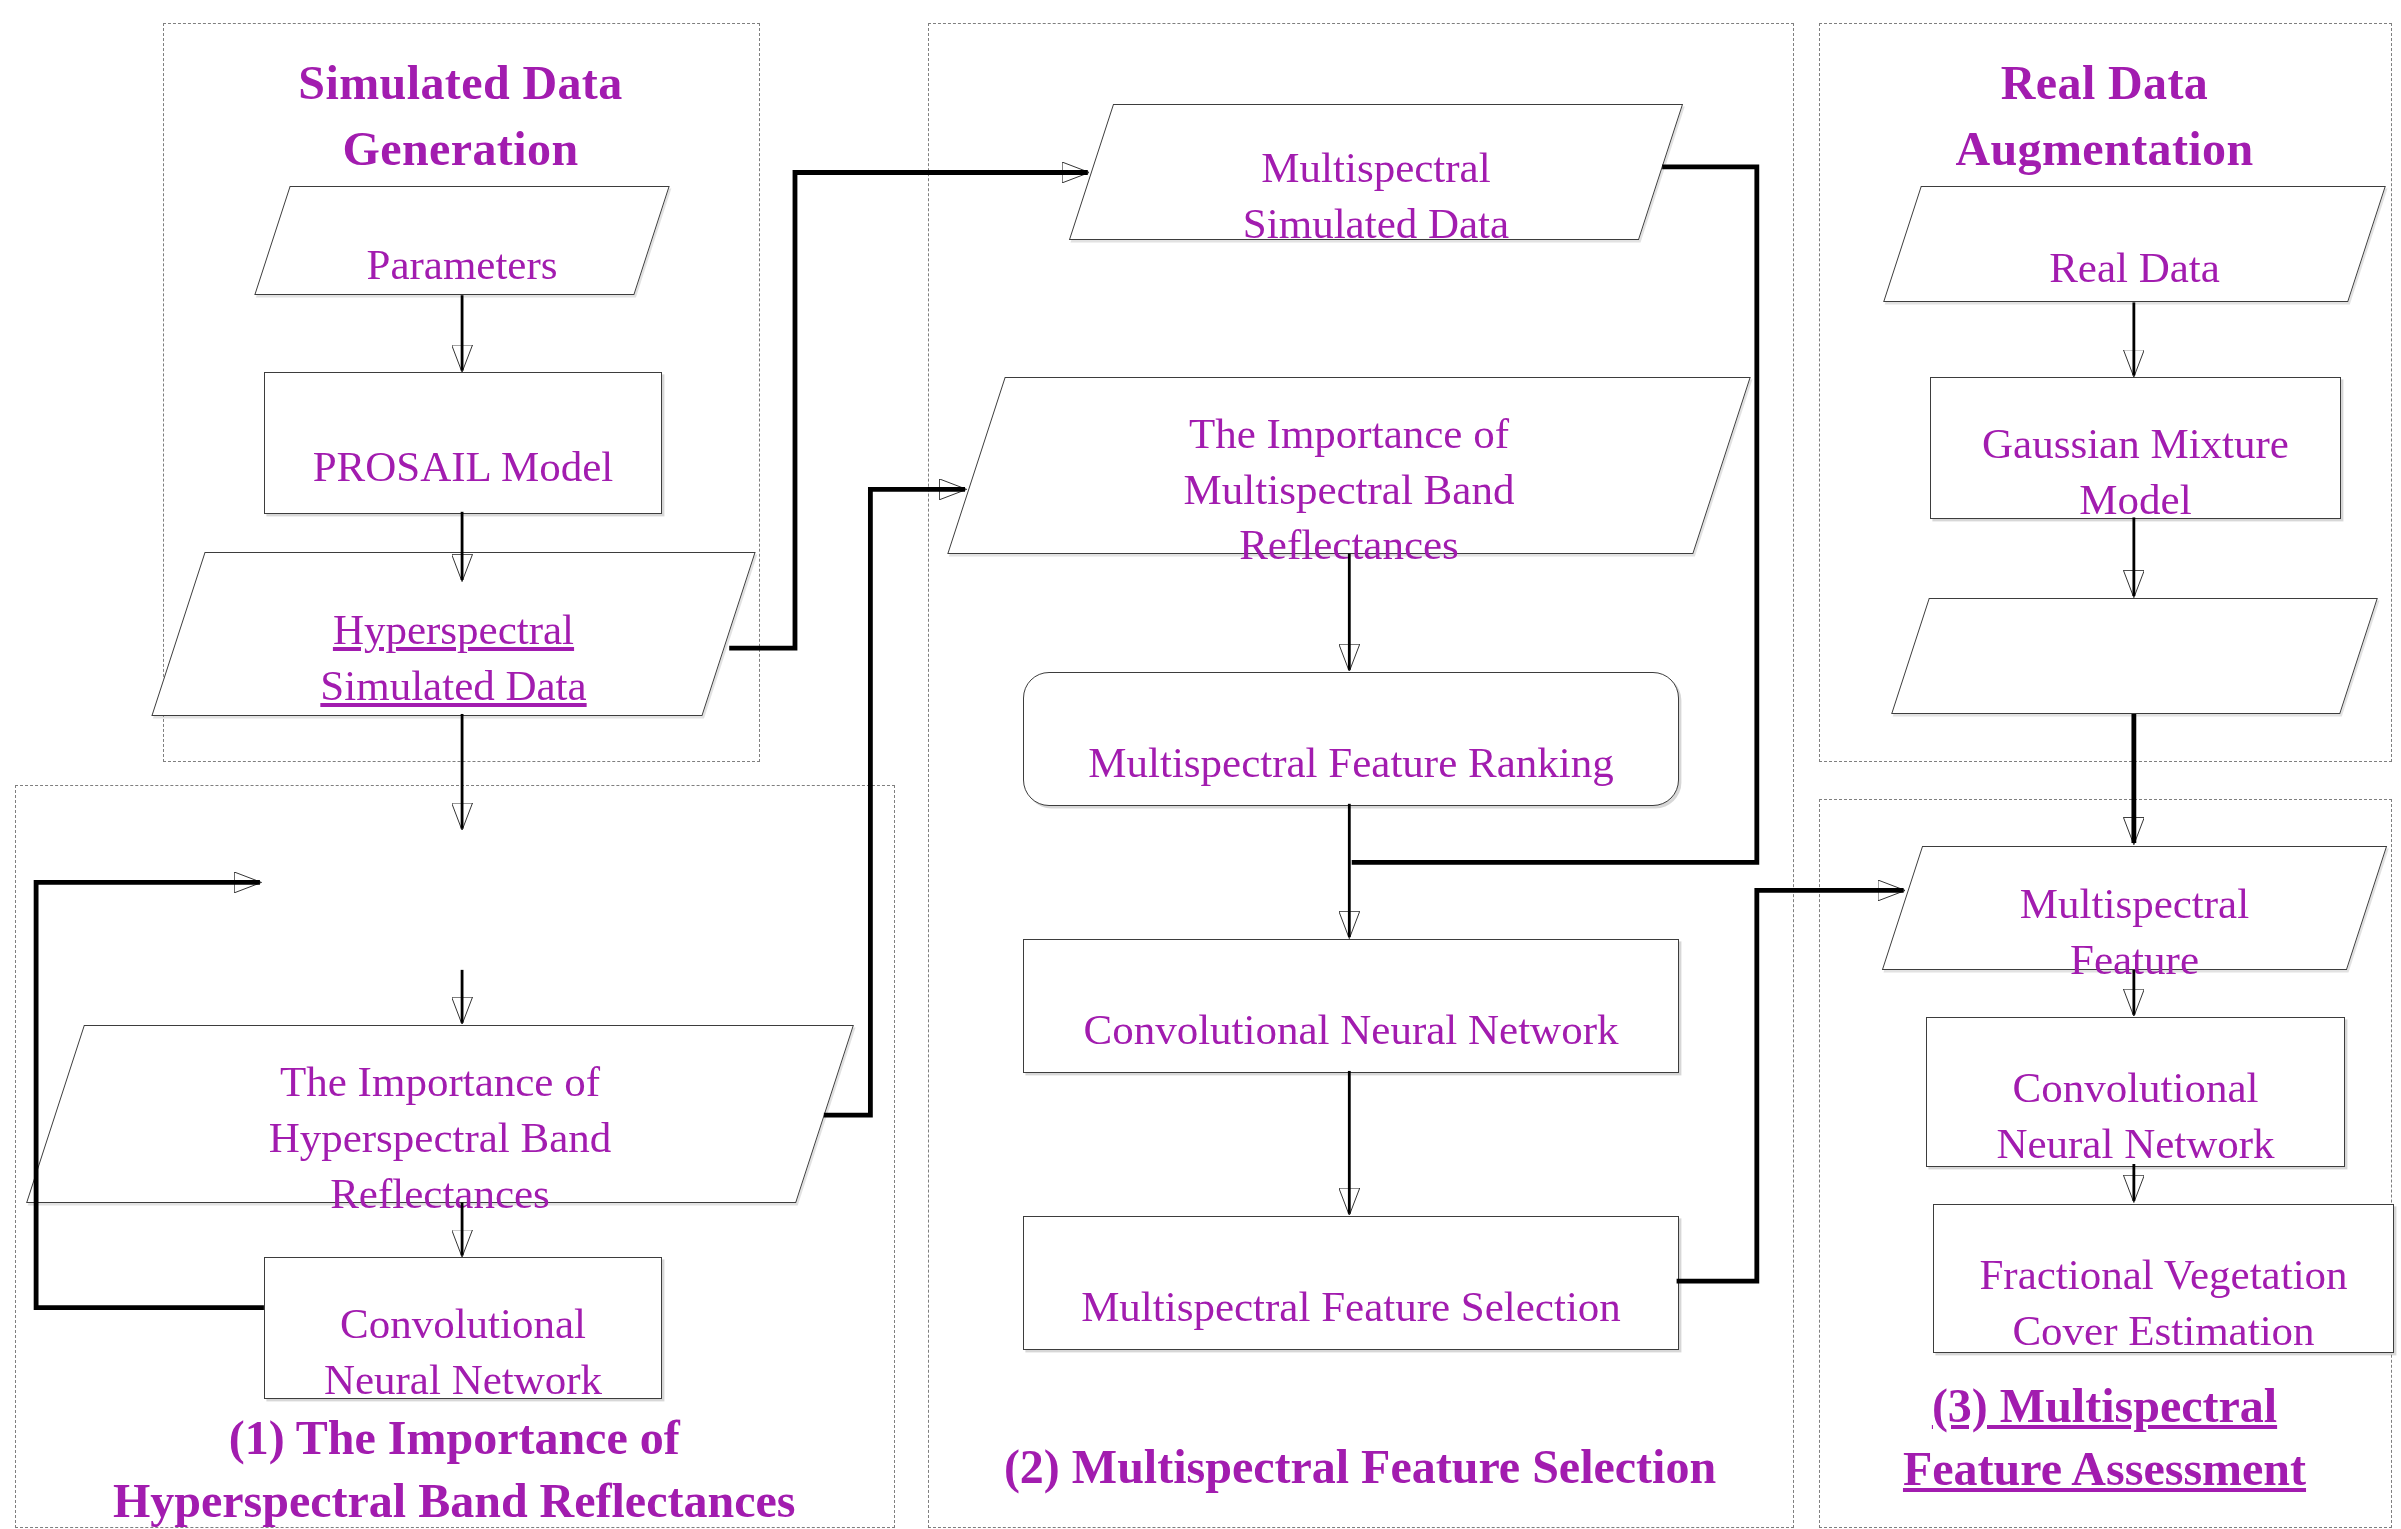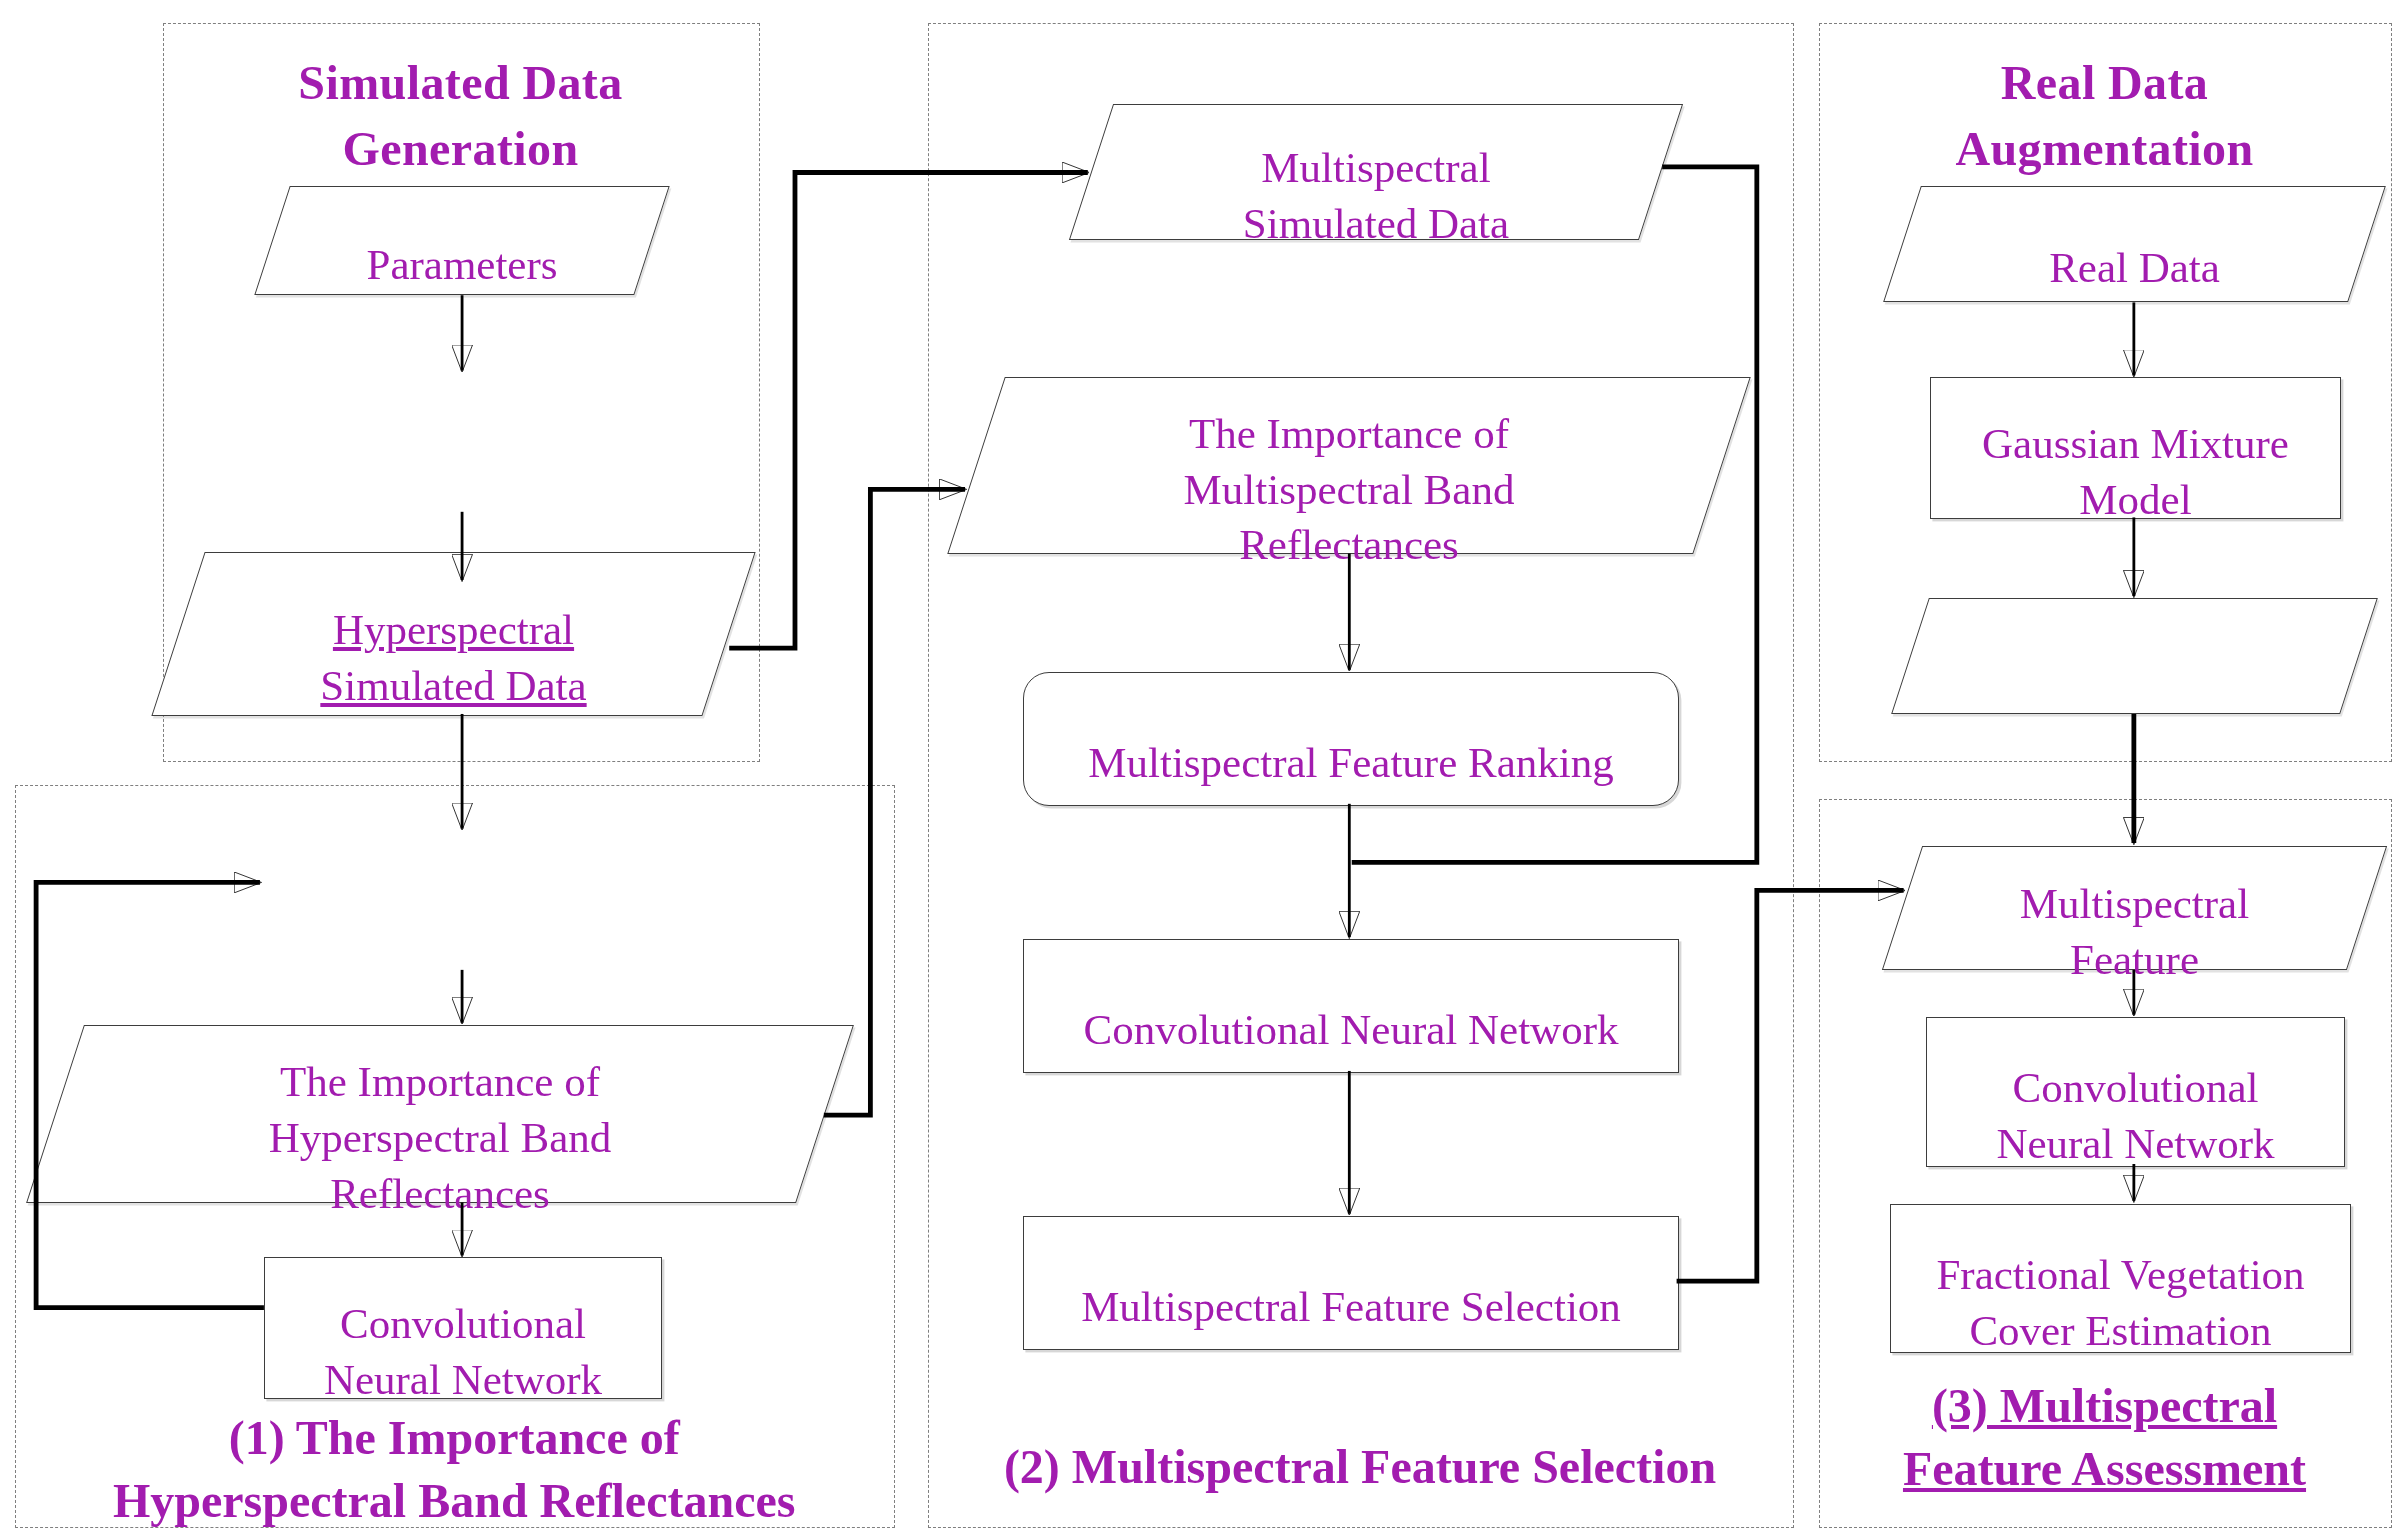--- a/index.html
+++ b/index.html
@@ -58,20 +58,23 @@
   <div class="section-label" style="left:15.2px; top:1406px; width:878px;">(1) The Importance of
 Hyperspectral Band Reflectances</div>
   <div class="section-label" style="left:928px; top:1435px; width:864px;">(2) Multispectral Feature Selection</div>
   <div class="section-label" style="left:1819px; top:1374px; width:571px;text-decoration:underline;">(3) Multispectral
 Feature Assessment</div>
 
   <div class="node para" style="left:272px; top:186px; width:380px; height:109px;">
     <div class="para-bg"></div>
     <span class="txt">Parameters</span>
   </div>
+  <div class="node rect" style="left:264px; top:372px; width:396px; height:140px;">
+    <span class="txt">PROSAIL Model</span>
+  </div>
   <div class="node para" style="left:178px; top:552px; width:551px; height:164px;text-decoration:underline;">
     <div class="para-bg"></div>
     <span class="txt">Hyperspectral
 Simulated Data</span>
   </div>
 
   <div class="node para" style="left:55px; top:1025px; width:770px; height:178px;">
     <div class="para-bg"></div>
     <span class="txt">The Importance of
 Hyperspectral Band
@@ -117,21 +120,21 @@
 
   <div class="node para" style="left:1902px; top:846px; width:465px; height:124px;">
     <div class="para-bg"></div>
     <span class="txt">Multispectral
 Feature</span>
   </div>
   <div class="node rect" style="left:1926px; top:1017px; width:417px; height:148px;">
     <span class="txt">Convolutional
 Neural Network</span>
   </div>
-  <div class="node rect" style="left:1890px; top:1204px; width:459px; height:147px;">
+  <div class="node rect" style="left:1933px; top:1204px; width:459px; height:147px;">
     <span class="txt">Fractional Vegetation
 Cover Estimation</span>
   </div>
 
   <svg class="wires" width="2401" height="1529" viewBox="0 0 2993 1906">
     <defs>
       <marker id="arrow" markerUnits="userSpaceOnUse" markerWidth="34" markerHeight="26" refX="32" refY="13" orient="auto">
         <path d="M0,0 L34,13 L0,26 Z" fill="#000" stroke="none"></path>
       </marker>
     </defs>

